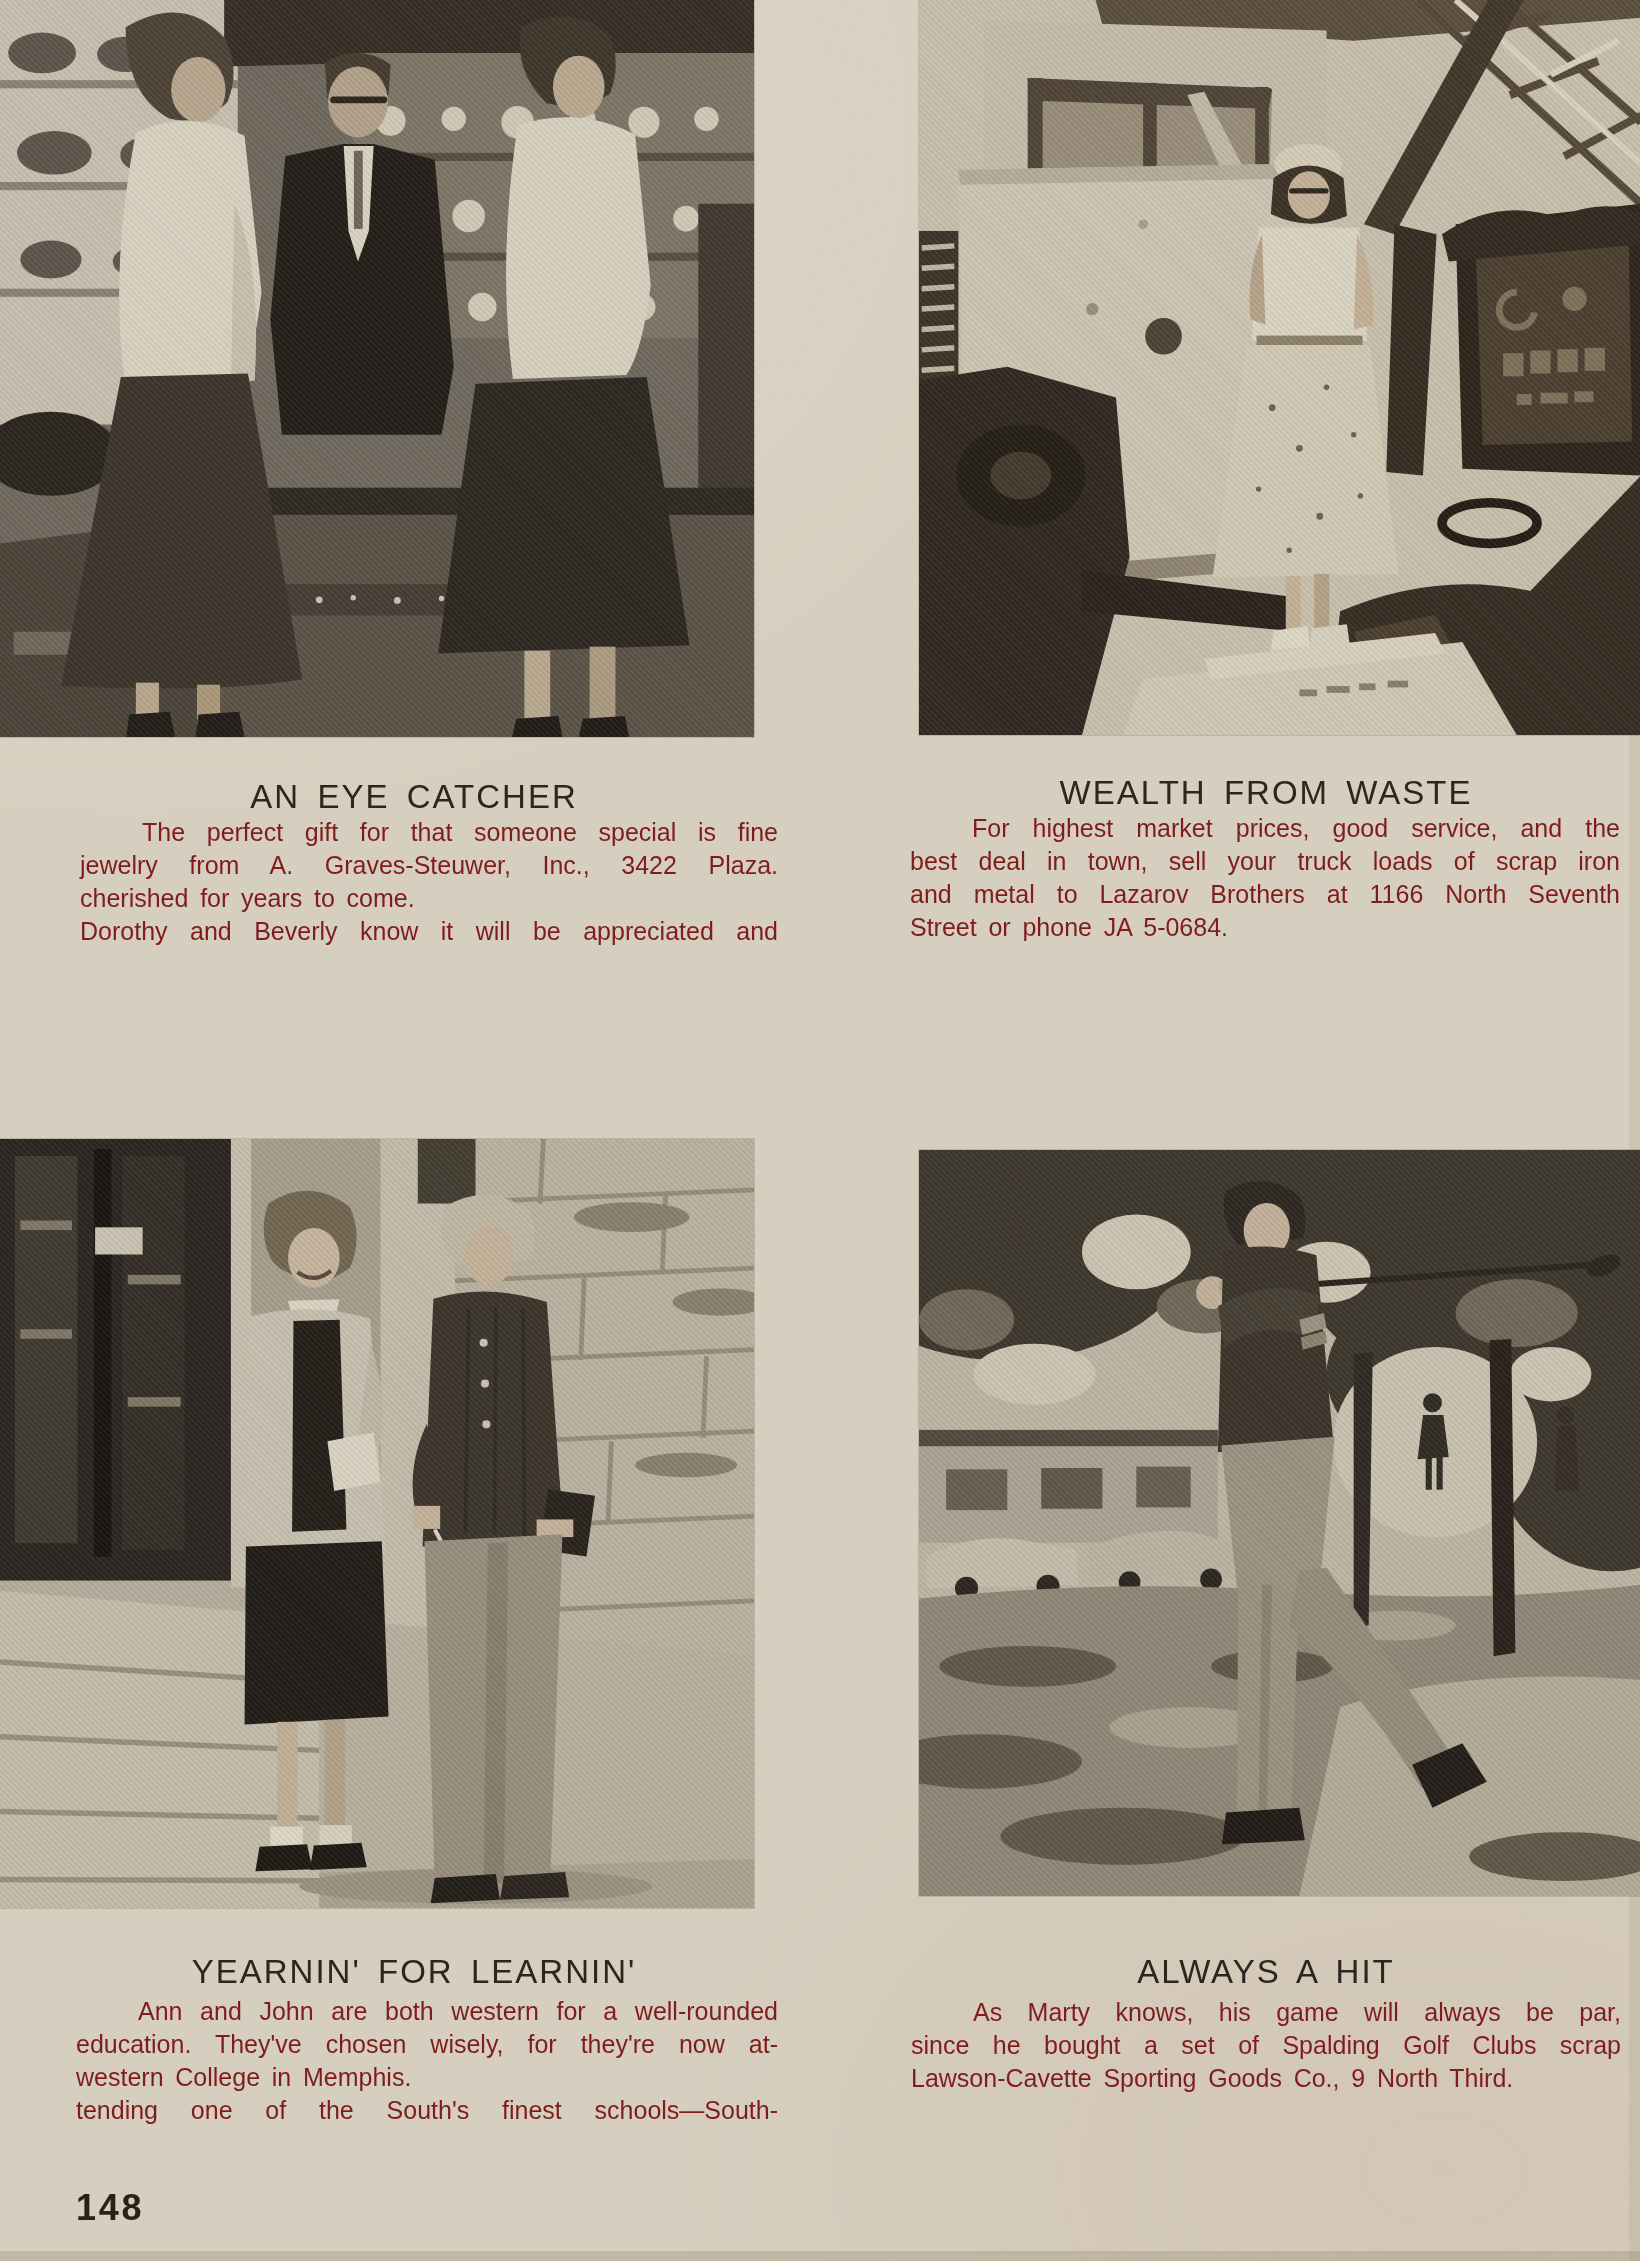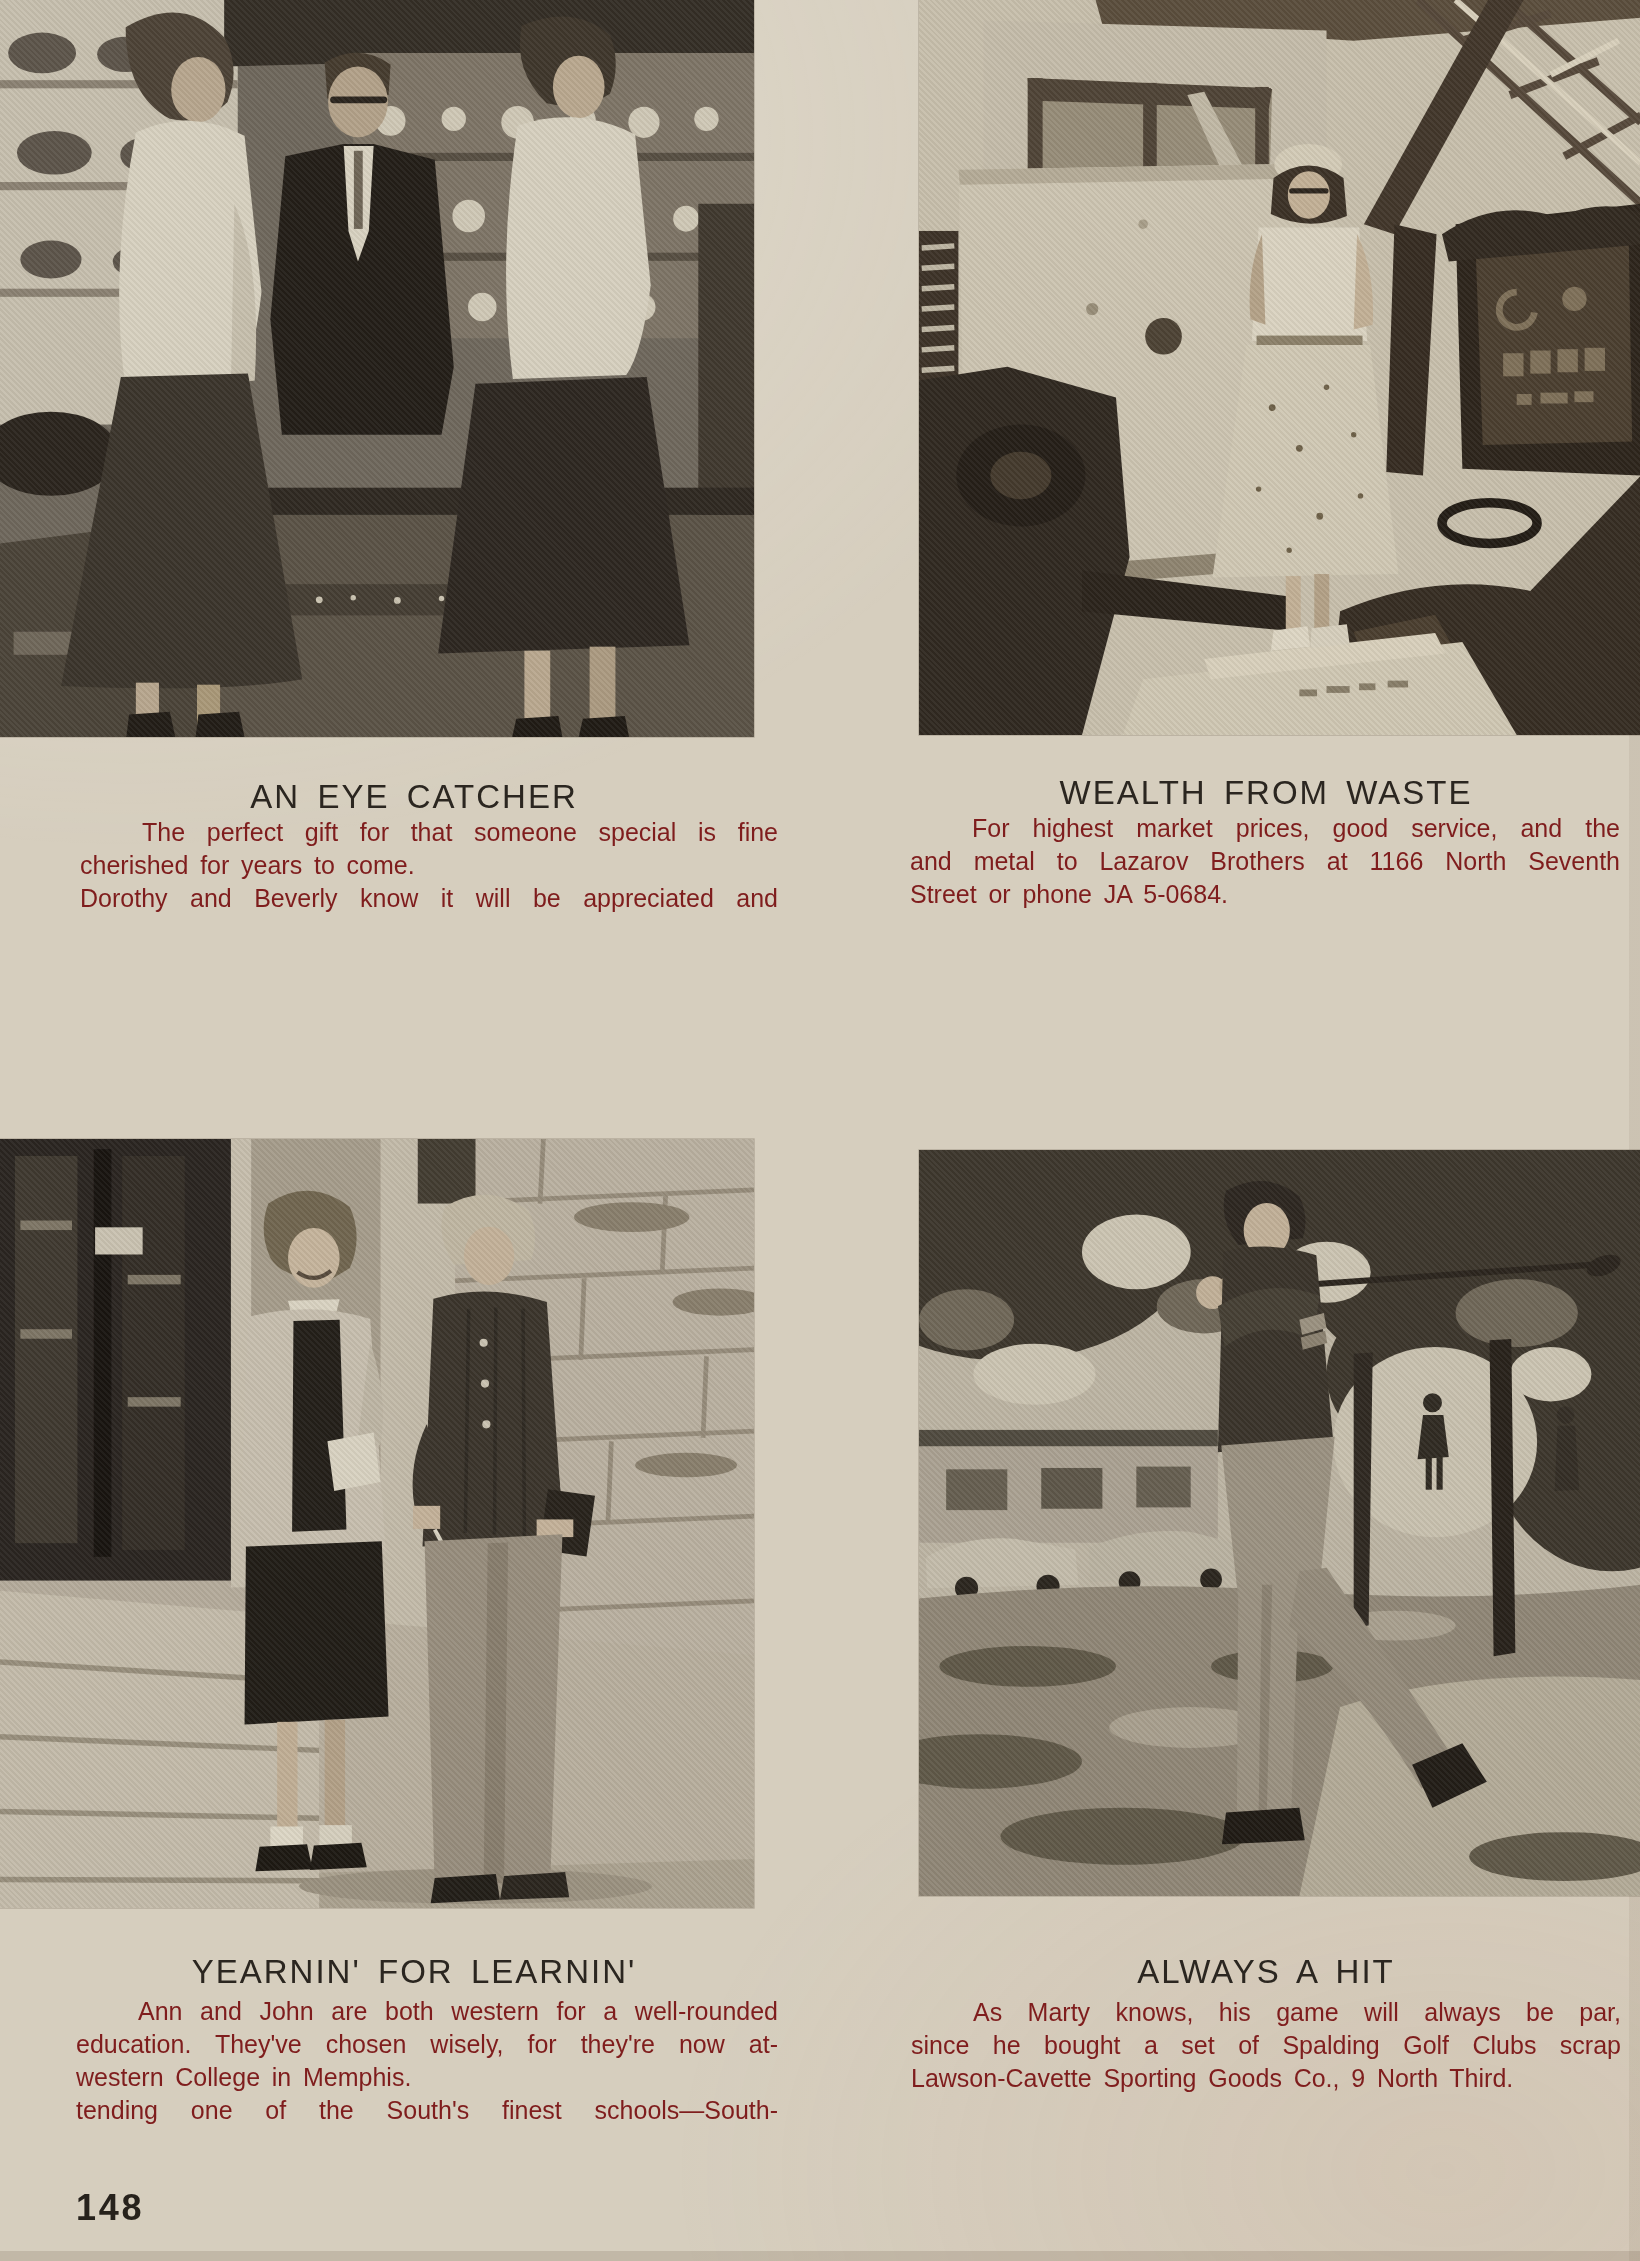--- a/index.html
+++ b/index.html
@@ -138,20 +138,21 @@
       <path d="M700,565 L952,555 L1015,950 L645,962 Z" fill="#2c2620"></path>
       <rect x="772" y="958" width="38" height="127" fill="#b9a88f"></rect>
       <rect x="868" y="952" width="38" height="133" fill="#ab9a81"></rect>
       <path d="M760,1058 L822,1054 L828,1085 L754,1085 Z" fill="#1f1a14"></path>
       <path d="M858,1058 L920,1054 L926,1085 L852,1085 Z" fill="#1f1a14"></path>
     </svg>
   </figure>
   <div class="heading" id="h1">AN EYE CATCHER</div>
   <div class="caption" id="c1">
     <div class="ln first">The perfect gift for that someone special is fine</div>
+    <div class="ln">jewelry from A. Graves-Steuwer, Inc., 3422 Plaza.</div>
     <div class="ln last">cherished for years to come.</div>
     <div class="ln">Dorothy and Beverly know it will be appreciated and</div>
   </div>
 </section>
 
 
 <section>
   <figure class="photo" id="photo-tr">
     <svg viewBox="0 0 1063 1082" preserveAspectRatio="none">
       <rect width="1063" height="1082" fill="#c7bfac"></rect>
@@ -250,20 +251,21 @@
       </g>
       <rect x="540" y="848" width="22" height="82" fill="#c2b096"></rect>
       <rect x="582" y="845" width="22" height="85" fill="#b3a187"></rect>
       <path d="M522,928 L572,922 L576,952 L518,958 Z" fill="#ddd6c4"></path>
       <path d="M578,925 L630,919 L634,948 L576,954 Z" fill="#d6cfbd"></path>
     </svg>
   </figure>
   <div class="heading" id="h2">WEALTH FROM WASTE</div>
   <div class="caption" id="c2">
     <div class="ln first">For highest market prices, good service, and the</div>
+    <div class="ln">best deal in town, sell your truck loads of scrap iron</div>
     <div class="ln">and metal to Lazarov Brothers at 1166 North Seventh</div>
     <div class="ln last">Street or phone JA 5-0684.</div>
   </div>
 </section>
 
 
 <section>
   <figure class="photo" id="photo-bl">
     <svg viewBox="0 0 1110 1132" preserveAspectRatio="none">
       <rect width="1110" height="1132" fill="#b4ab9b"></rect>

